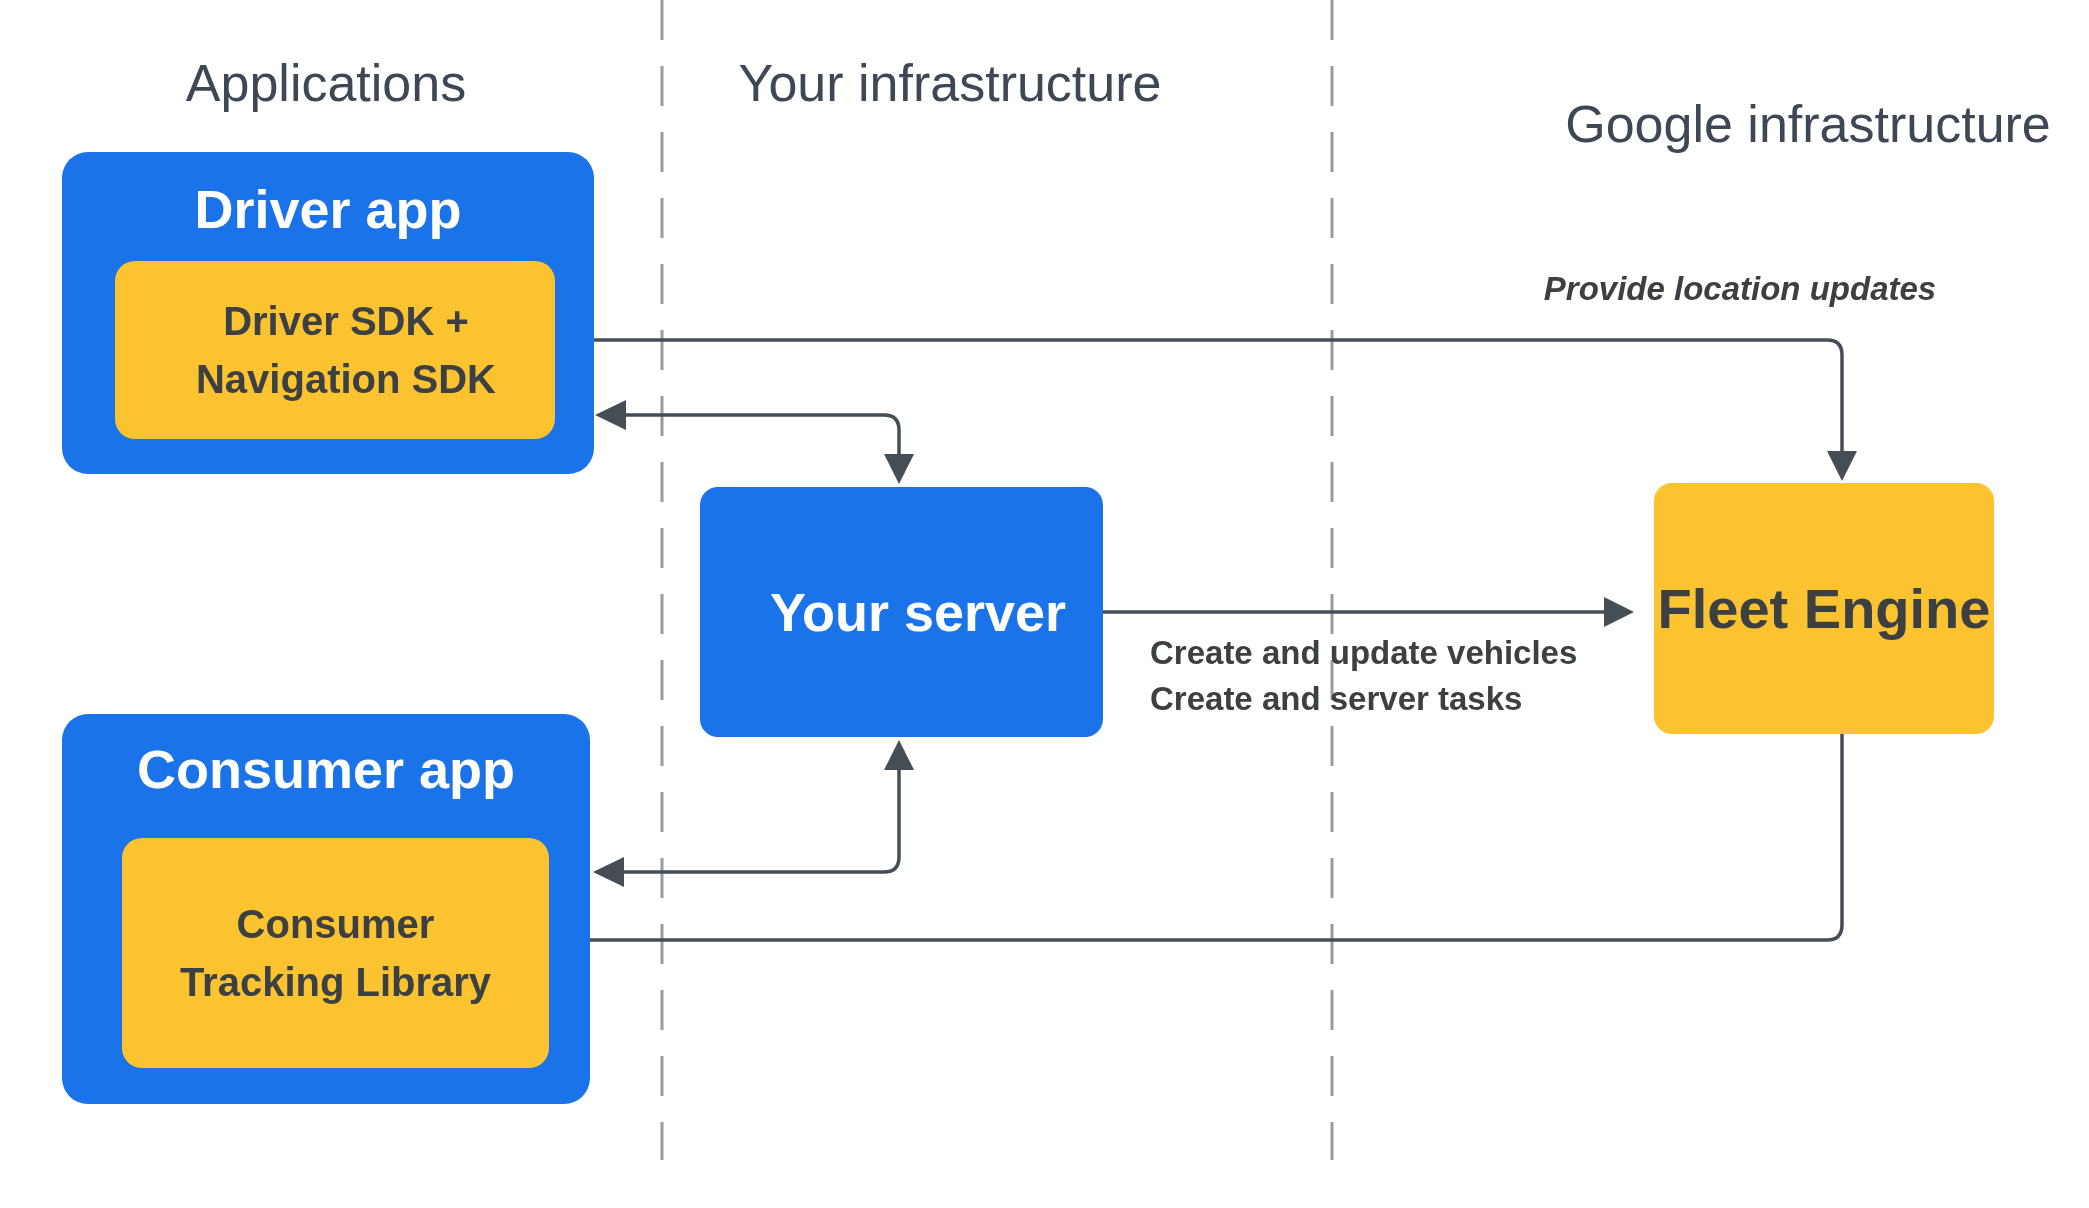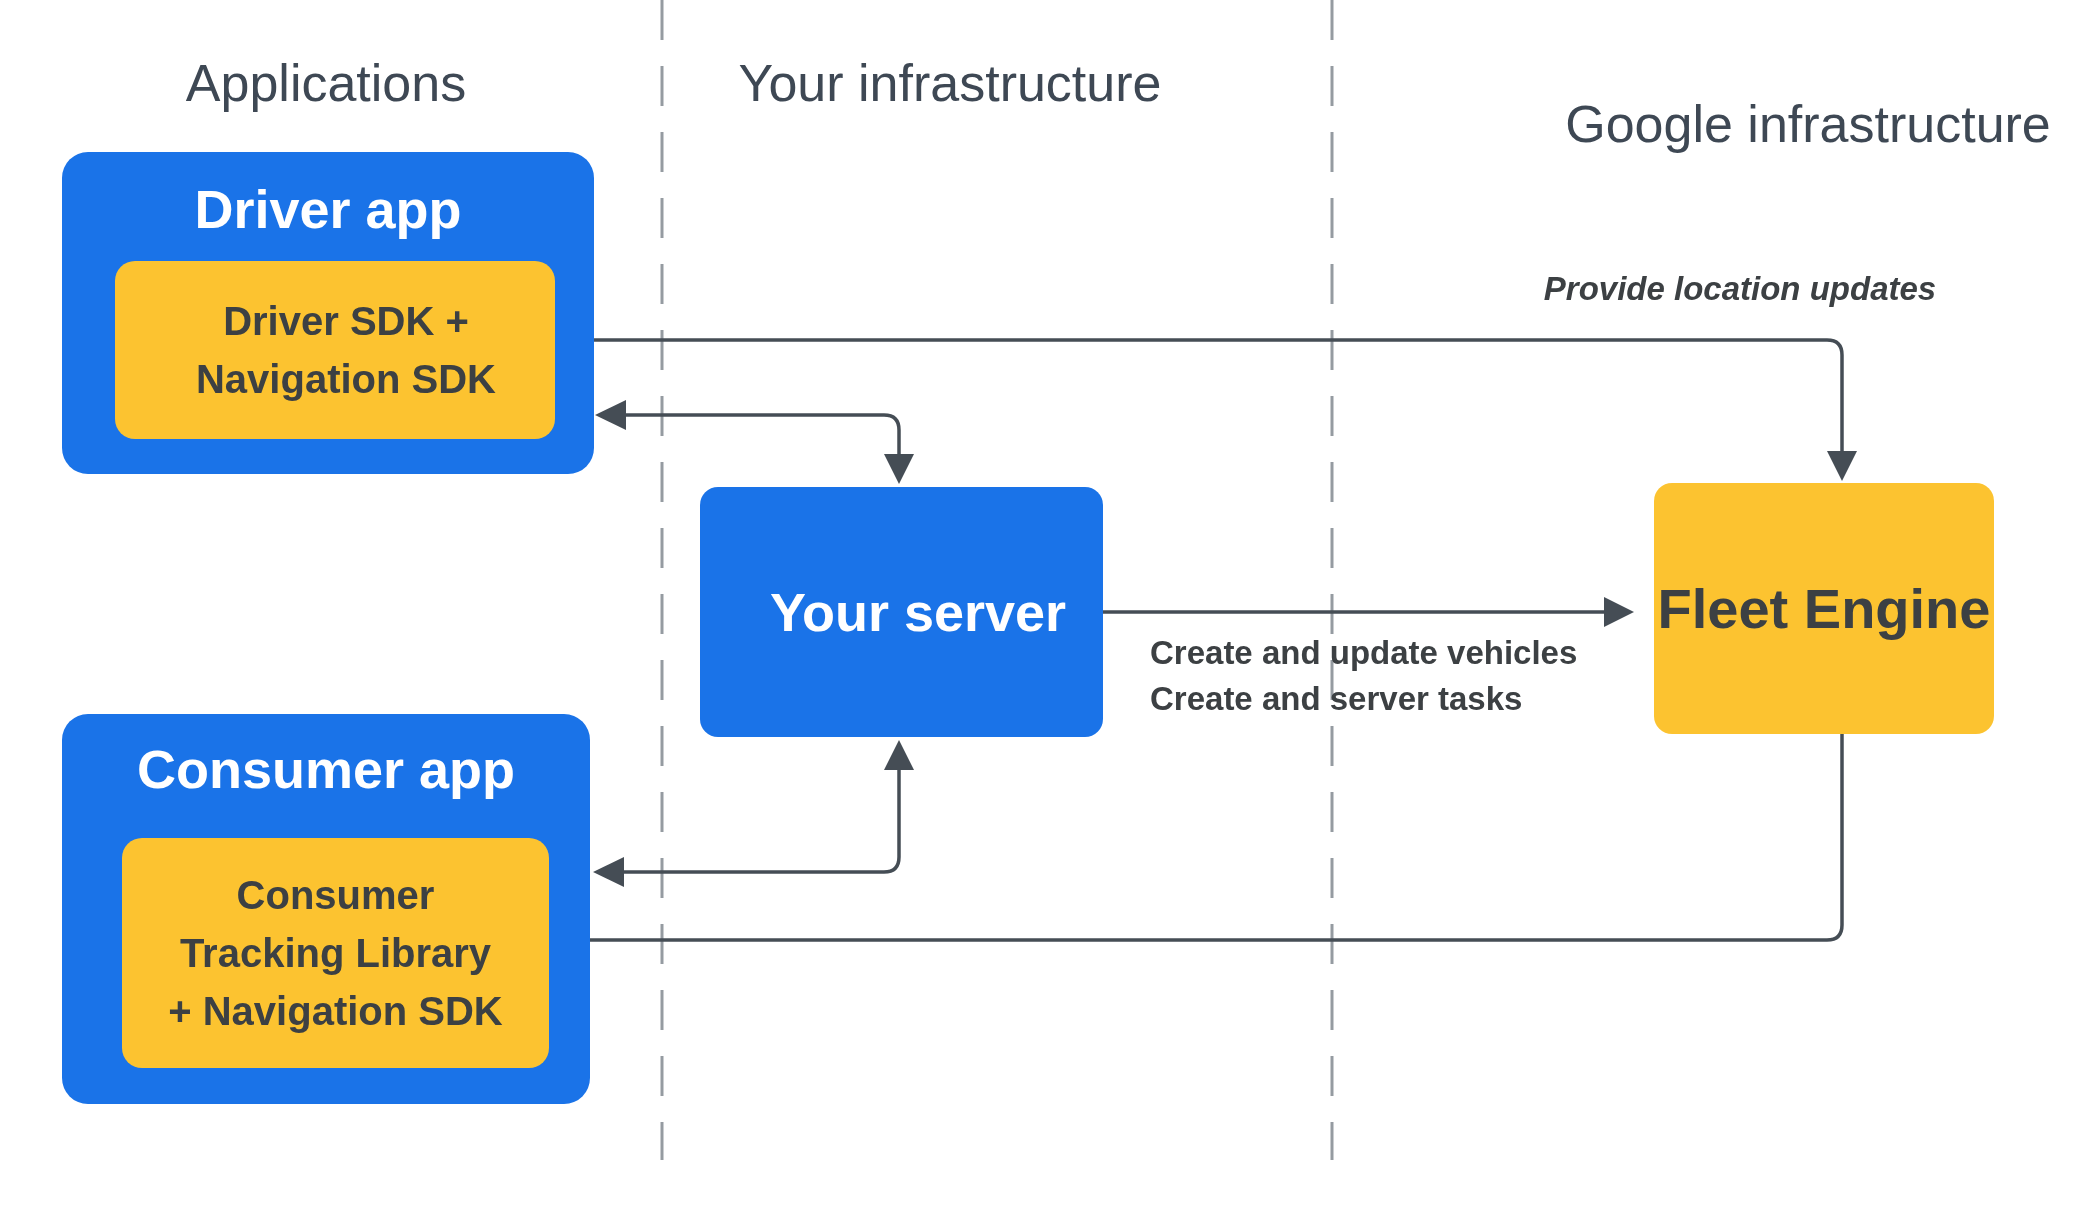--- a/index.html
+++ b/index.html
@@ -153,21 +153,20 @@
     <div class="sdk-line">Driver SDK +</div>
     <div class="sdk-line">Navigation SDK</div>
   </div>
 
   <div class="app-box" style="left:62px; top:714px; width:528px; height:390px;">
     <div class="app-title" style="margin-top:24px;">Consumer app</div>
   </div>
   <div class="sdk-box" style="left:122px; top:838px; width:427px; height:230px;">
     <div class="sdk-line">Consumer</div>
     <div class="sdk-line">Tracking Library</div>
-    <div class="sdk-line">+ Navigation SDK</div>
   </div>
 
   <div class="server-box" style="left:700px; top:487px; width:403px; height:250px;">
     <div class="app-title">Your server</div>
   </div>
 
   <div class="engine-box" style="left:1636px; top:483px; width:340px; height:251px;margin-left:18px;">
     <div class="engine-title">Fleet Engine</div>
   </div>
 

